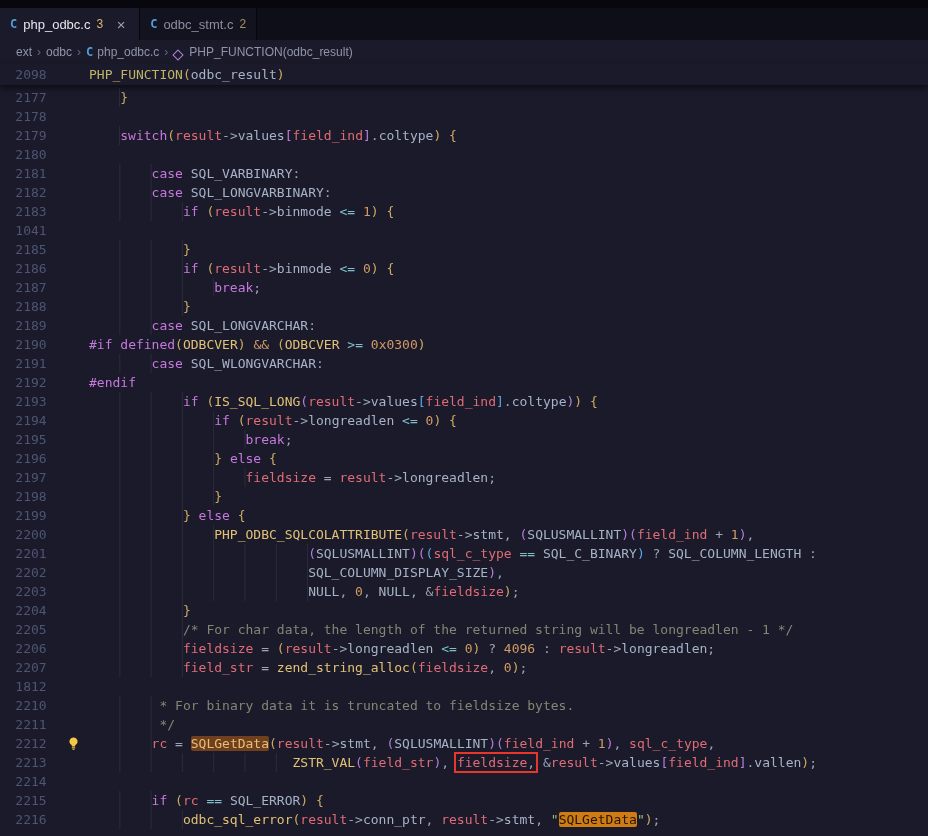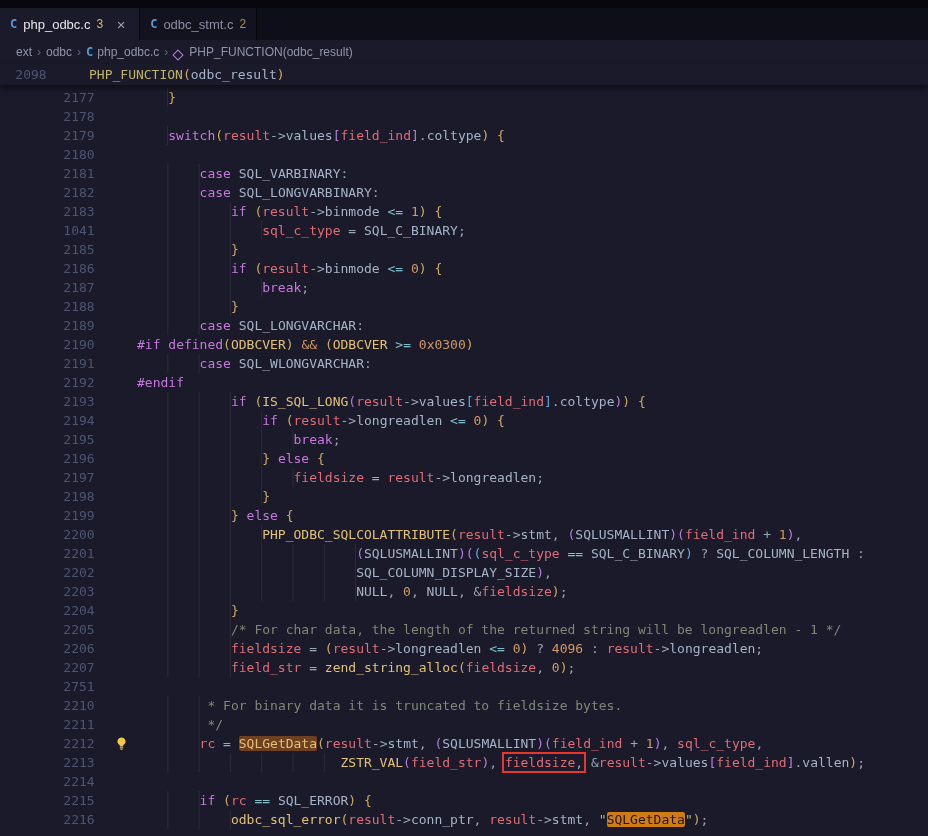--- a/index.html
+++ b/index.html
@@ -20,21 +20,21 @@
   .crumb{display:flex;align-items:flex-end;gap:4px;cursor:pointer;}
   .crumb-sep{color:#63677c;}
   .micon{width:6px;height:6px;border:1.5px solid var(--method-icon,#b180d7);
     transform:rotate(45deg);display:inline-block;margin:0 3px 0 1px;}
   .sticky{height:21px;background:var(--bg-editor,#1a1a2a);display:flex;
     box-shadow:0 3px 6px rgba(0,0,0,.5);position:relative;z-index:5;
     font:13px/21px "DejaVu Sans Mono",monospace;}
   .viewport{background:var(--bg-editor,#1a1a2a);height:751px;overflow:hidden;
     position:relative;padding-top:3px;box-sizing:border-box;}
   .row{display:flex;height:19px;font:13px/19px "DejaVu Sans Mono",monospace;
-    position:relative;white-space:pre;margin-left:48px;}
+    position:relative;white-space:pre;}
   .ln{flex:0 0 62px;text-align:center;padding-right:5px;color:var(--line-number,#4e5573);
     user-select:none;}
   .sticky .ln{line-height:21px;}
   .code{padding-left:22px;white-space:pre;}
   .ind{display:inline-block;height:19px;vertical-align:top;
     background-image:linear-gradient(to right,transparent 0,transparent calc(4ch - 1px),
       var(--guide,rgba(255,255,255,0.07)) calc(4ch - 1px),var(--guide,rgba(255,255,255,0.07)) 4ch);
     background-size:4ch 100%;}
   .k{color:var(--kw,#c678dd)} .f{color:var(--fn,#e2c175)} .v{color:var(--var,#e06c75)}
   .i{color:var(--id,#a6b2c6)} .n{color:var(--num,#d19a66)} .o{color:var(--op,#7fbfca)}
@@ -91,21 +91,21 @@
 </div>
 
 <div class="viewport" id="code">
     <div class="row"><span class="ln">2177</span><span class="code"><span class="ind" style="width: 4ch;"></span><span class="g">}</span></span></div>
     <div class="row"><span class="ln">2178</span><span class="code"></span></div>
     <div class="row"><span class="ln">2179</span><span class="code"><span class="ind" style="width: 4ch;"></span><span class="k">switch</span><span class="g">(</span><span class="v">result</span><span class="d">-&gt;</span><span class="i">values</span><span class="p">[</span><span class="v">field_ind</span><span class="p">]</span><span class="d">.</span><span class="i">coltype</span><span class="g">)</span><span class="d"> </span><span class="g">{</span></span></div>
     <div class="row"><span class="ln">2180</span></div>
     <div class="row"><span class="ln">2181</span><span class="code"><span class="ind" style="width: 8ch;"></span><span class="k">case</span><span class="d"> </span><span class="i">SQL_VARBINARY</span><span class="d">:</span></span></div>
     <div class="row"><span class="ln">2182</span><span class="code"><span class="ind" style="width: 8ch;"></span><span class="k">case</span><span class="d"> </span><span class="i">SQL_LONGVARBINARY</span><span class="d">:</span></span></div>
     <div class="row"><span class="ln">2183</span><span class="code"><span class="ind" style="width: 12ch;"></span><span class="k">if</span><span class="d"> </span><span class="g">(</span><span class="v">result</span><span class="d">-&gt;</span><span class="i">binmode</span><span class="d"> </span><span class="o">&lt;=</span><span class="d"> </span><span class="n">1</span><span class="g">)</span><span class="d"> </span><span class="g">{</span></span></div>
-    <div class="row"><span class="ln">1041</span><span class="code"><span class="ind" style="width: 16ch;"></span><span class="v">sql_c_type</span><span class="d"> = </span><span class="i">SQL_C_BINARY</span><span class="d">;</span></span></div>
+    <div class="row"><span class="ln">1041</span></div>
     <div class="row"><span class="ln">2185</span><span class="code"><span class="ind" style="width: 12ch;"></span><span class="g">}</span></span></div>
     <div class="row"><span class="ln">2186</span><span class="code"><span class="ind" style="width: 12ch;"></span><span class="k">if</span><span class="d"> </span><span class="g">(</span><span class="v">result</span><span class="d">-&gt;</span><span class="i">binmode</span><span class="d"> </span><span class="o">&lt;=</span><span class="d"> </span><span class="n">0</span><span class="g">)</span><span class="d"> </span><span class="g">{</span></span></div>
     <div class="row"><span class="ln">2187</span><span class="code"><span class="ind" style="width: 16ch;"></span><span class="k">break</span><span class="d">;</span></span></div>
     <div class="row"><span class="ln">2188</span><span class="code"><span class="ind" style="width: 12ch;"></span><span class="g">}</span></span></div>
     <div class="row"><span class="ln">2189</span><span class="code"><span class="ind" style="width: 8ch;"></span><span class="k">case</span><span class="d"> </span><span class="i">SQL_LONGVARCHAR</span><span class="d">:</span></span></div>
     <div class="row"><span class="ln">2190</span><span class="code"><span class="k">#if</span><span class="d"> </span><span class="k">defined</span><span class="g">(</span><span class="f">ODBCVER</span><span class="g">)</span><span class="d"> </span><span class="n">&amp;&amp;</span><span class="d"> </span><span class="g">(</span><span class="f">ODBCVER</span><span class="d"> </span><span class="o">&gt;=</span><span class="d"> </span><span class="n">0x0300</span><span class="g">)</span></span></div>
     <div class="row"><span class="ln">2191</span><span class="code"><span class="ind" style="width: 8ch;"></span><span class="k">case</span><span class="d"> </span><span class="i">SQL_WLONGVARCHAR</span><span class="d">:</span></span></div>
     <div class="row"><span class="ln">2192</span><span class="code"><span class="k">#endif</span></span></div>
     <div class="row"><span class="ln">2193</span><span class="code"><span class="ind" style="width: 12ch;"></span><span class="k">if</span><span class="d"> </span><span class="g">(</span><span class="f">IS_SQL_LONG</span><span class="p">(</span><span class="v">result</span><span class="d">-&gt;</span><span class="i">values</span><span class="b">[</span><span class="v">field_ind</span><span class="b">]</span><span class="d">.</span><span class="i">coltype</span><span class="p">)</span><span class="g">)</span><span class="d"> </span><span class="g">{</span></span></div>
     <div class="row"><span class="ln">2194</span><span class="code"><span class="ind" style="width: 16ch;"></span><span class="k">if</span><span class="d"> </span><span class="g">(</span><span class="v">result</span><span class="d">-&gt;</span><span class="i">longreadlen</span><span class="d"> </span><span class="o">&lt;=</span><span class="d"> </span><span class="n">0</span><span class="g">)</span><span class="d"> </span><span class="g">{</span></span></div>
@@ -115,21 +115,21 @@
     <div class="row"><span class="ln">2198</span><span class="code"><span class="ind" style="width: 16ch;"></span><span class="g">}</span></span></div>
     <div class="row"><span class="ln">2199</span><span class="code"><span class="ind" style="width: 12ch;"></span><span class="g">}</span><span class="d"> </span><span class="k">else</span><span class="d"> </span><span class="g">{</span></span></div>
     <div class="row"><span class="ln">2200</span><span class="code"><span class="ind" style="width: 16ch;"></span><span class="f">PHP_ODBC_SQLCOLATTRIBUTE</span><span class="g">(</span><span class="v">result</span><span class="d">-&gt;</span><span class="i">stmt</span><span class="d">, </span><span class="p">(</span><span class="i">SQLUSMALLINT</span><span class="p">)(</span><span class="v">field_ind</span><span class="d"> + </span><span class="n">1</span><span class="p">)</span><span class="d">,</span></span></div>
     <div class="row"><span class="ln">2201</span><span class="code"><span class="ind" style="width: 28ch;"></span><span class="p">(</span><span class="i">SQLUSMALLINT</span><span class="p">)(</span><span class="b">(</span><span class="v">sql_c_type</span><span class="d"> </span><span class="o">==</span><span class="d"> </span><span class="i">SQL_C_BINARY</span><span class="b">)</span><span class="d"> ? </span><span class="i">SQL_COLUMN_LENGTH</span><span class="d"> :</span></span></div>
     <div class="row"><span class="ln">2202</span><span class="code"><span class="ind" style="width: 28ch;"></span><span class="i">SQL_COLUMN_DISPLAY_SIZE</span><span class="p">)</span><span class="d">,</span></span></div>
     <div class="row"><span class="ln">2203</span><span class="code"><span class="ind" style="width: 28ch;"></span><span class="i">NULL</span><span class="d">, </span><span class="n">0</span><span class="d">, </span><span class="i">NULL</span><span class="d">, &amp;</span><span class="v">fieldsize</span><span class="g">)</span><span class="d">;</span></span></div>
     <div class="row"><span class="ln">2204</span><span class="code"><span class="ind" style="width: 12ch;"></span><span class="g">}</span></span></div>
     <div class="row"><span class="ln">2205</span><span class="code"><span class="ind" style="width: 12ch;"></span><span class="c">/* For char data, the length of the returned string will be longreadlen - 1 */</span></span></div>
     <div class="row"><span class="ln">2206</span><span class="code"><span class="ind" style="width: 12ch;"></span><span class="v">fieldsize</span><span class="d"> = </span><span class="g">(</span><span class="v">result</span><span class="d">-&gt;</span><span class="i">longreadlen</span><span class="d"> </span><span class="o">&lt;=</span><span class="d"> </span><span class="n">0</span><span class="g">)</span><span class="d"> ? </span><span class="n">4096</span><span class="d"> : </span><span class="v">result</span><span class="d">-&gt;</span><span class="i">longreadlen</span><span class="d">;</span></span></div>
     <div class="row"><span class="ln">2207</span><span class="code"><span class="ind" style="width: 12ch;"></span><span class="v">field_str</span><span class="d"> = </span><span class="f">zend_string_alloc</span><span class="g">(</span><span class="v">fieldsize</span><span class="d">, </span><span class="n">0</span><span class="g">)</span><span class="d">;</span></span></div>
-    <div class="row"><span class="ln">2751</span><span class="code"></span></div>
+    <div class="row"><span class="ln">1812</span><span class="code"></span></div>
     <div class="row"><span class="ln">2210</span><span class="code"><span class="ind" style="width: 8ch;"></span><span class="c"> * For binary data it is truncated to fieldsize bytes.</span></span></div>
     <div class="row"><span class="ln">2211</span><span class="code"><span class="ind" style="width: 8ch;"></span><span class="c"> */</span></span></div>
     <div class="row"><span class="ln">2212</span><span class="code"><span class="ind" style="width: 8ch;"></span><span class="v">rc</span><span class="d"> = </span><span class="f hl1">SQLGetData</span><span class="g">(</span><span class="v">result</span><span class="d">-&gt;</span><span class="i">stmt</span><span class="d">, </span><span class="p">(</span><span class="i">SQLUSMALLINT</span><span class="p">)(</span><span class="v">field_ind</span><span class="d"> + </span><span class="n">1</span><span class="p">)</span><span class="d">, </span><span class="v">sql_c_type</span><span class="d">,</span></span><span class="bulb"><svg width="15" height="15" viewBox="0 0 16 16">
           <path fill="#f6c744" d="M8 1.5a4.3 4.3 0 0 0-2.3 7.93c.36.24.55.55.55.9v.97h3.5v-.97c0-.35.19-.66.55-.9A4.3 4.3 0 0 0 8 1.5z"></path>
           <rect x="6.2" y="12" width="3.6" height="1.1" fill="#f6c744"></rect>
           <rect x="6.9" y="13.6" width="2.2" height="1.1" fill="#f6c744"></rect>
         </svg></span></div>
     <div class="row"><span class="ln">2213</span><span class="code"><span class="ind" style="width: 26ch;"></span><span class="f">ZSTR_VAL</span><span class="p">(</span><span class="v">field_str</span><span class="p">)</span><span class="d">, </span><span class="redbox"><span class="v">fieldsize</span><span class="d">,</span></span><span class="d"> &amp;</span><span class="v">result</span><span class="d">-&gt;</span><span class="i">values</span><span class="p">[</span><span class="v">field_ind</span><span class="p">]</span><span class="d">.</span><span class="i">vallen</span><span class="g">)</span><span class="d">;</span></span></div>
     <div class="row"><span class="ln">2214</span><span class="code"></span></div>
     <div class="row"><span class="ln">2215</span><span class="code"><span class="ind" style="width: 8ch;"></span><span class="k">if</span><span class="d"> </span><span class="g">(</span><span class="v">rc</span><span class="d"> </span><span class="o">==</span><span class="d"> </span><span class="i">SQL_ERROR</span><span class="g">)</span><span class="d"> </span><span class="g">{</span></span></div>

